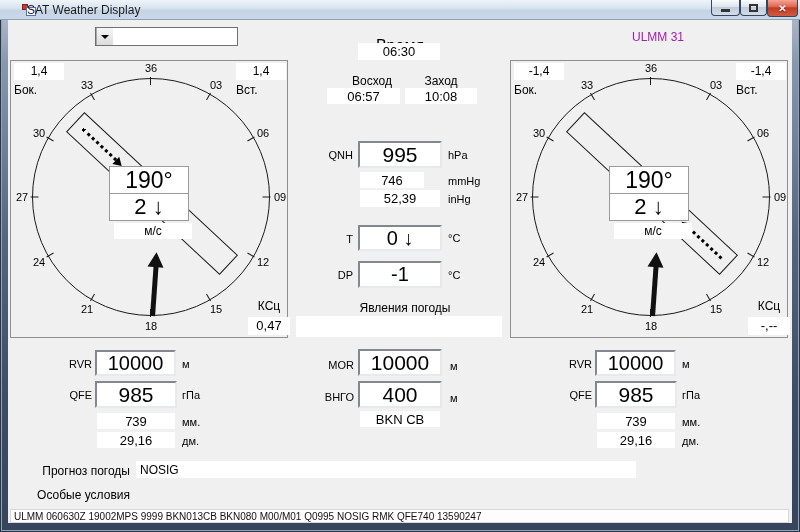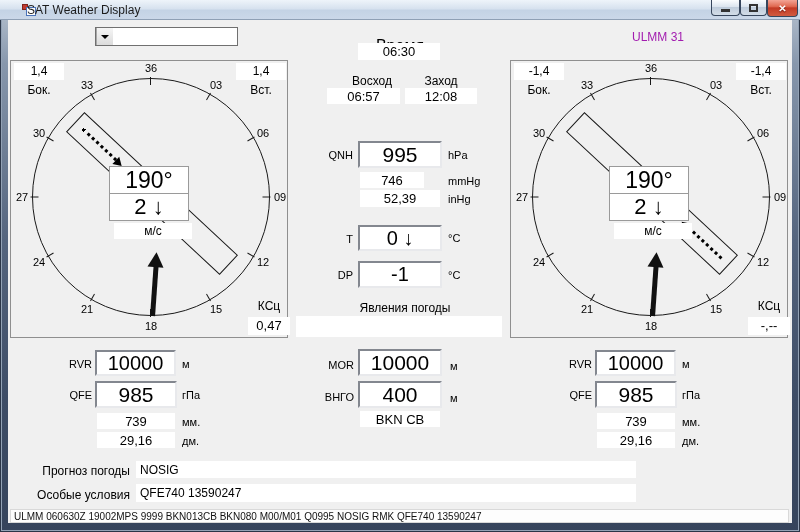--- a/index.html
+++ b/index.html
@@ -39,21 +39,21 @@
   .wbox{position:absolute;background:#fff;text-align:center;font-size:13px;color:#000;display:flex;align-items:center;justify-content:center;}
   .box3d{position:absolute;background:#fff;border:2px solid;border-color:#83878f #e8e9ec #e8e9ec #83878f;
     display:flex;align-items:center;justify-content:center;font-size:21px;color:#000;}
 
   
   .panel{position:absolute;width:278px;height:278px;border:1px solid #8f8f8f;background:#f0f0f0;}
   .circle{position:absolute;left:21px;top:17px;width:238px;height:238px;border:1px solid #1a1a1a;border-radius:50%;}
   .tick{position:absolute;left:139px;top:132px;width:1px;height:8px;background:#1a1a1a;}
   .clabel{position:absolute;width:24px;height:12px;margin-left:-12px;margin-top:-6px;text-align:center;font-size:11px;color:#000;}
   .vbox{position:absolute;width:50px;height:17px;background:#fff;text-align:center;font-size:12px;line-height:17px;}
-  .vlabel{position:absolute;width:50px;text-align:center;font-size:12px;}
+  .vlabel{position:absolute;width:50px;text-align:left;font-size:12px;}
   .runway{position:absolute;left:36px;top:119px;width:210px;height:27px;border:1px solid #1a1a1a;transform:rotate(43deg);}
   .rwy-dots13{position:absolute;left:9px;top:50%;margin-top:-2px;width:46px;border-top:3px dotted #000;}
   .rwy-head-r{position:absolute;left:55px;top:50%;margin-top:-5px;width:0;height:0;border-left:8px solid #000;border-top:5px solid transparent;border-bottom:5px solid transparent;}
   .rwy-dots31{position:absolute;right:9px;top:50%;margin-top:-2px;width:46px;border-top:3px dotted #000;}
   .rwy-head-l{position:absolute;right:55px;top:50%;margin-top:-5px;width:0;height:0;border-right:8px solid #000;border-top:5px solid transparent;border-bottom:5px solid transparent;}
   .wind{position:absolute;left:133px;top:191px;width:16px;height:65px;transform:rotate(4deg);transform-origin:50% 100%;}
   .wind .whead{position:absolute;left:0;top:0;width:0;height:0;border-left:8px solid transparent;border-right:8px solid transparent;border-bottom:15px solid #111;}
   .wind .shaft{position:absolute;left:5.5px;top:14px;width:5px;height:50px;background:#111;}
   .cbox{position:absolute;left:98px;top:105px;width:80px;height:55px;background:#fff;border:1px solid #9a9a9a;}
   .crow1{height:27px;border-bottom:1px solid #9a9a9a;text-align:center;font-size:23px;line-height:26px;}
@@ -190,21 +190,21 @@
       <div class="ubox">м/с</div>
       <div class="ksc-l">КСц</div>
       <div class="ksc-v">-,--</div>
     </div>
 
     <div class="lbl lbl-c" style="left:342px;top:17px;width:100px;font-size:16px;">Время</div>
     <div class="wbox" style="left:350px;top:23px;width:82px;height:17px;">06:30</div>
     <div class="lbl lbl-c" style="left:325px;top:54px;width:78px;font-size:12px;">Восход</div>
     <div class="lbl lbl-c" style="left:394px;top:54px;width:78px;font-size:12px;">Заход</div>
     <div class="wbox" style="left:319px;top:68px;width:73px;height:16px;">06:57</div>
-    <div class="wbox" style="left:397px;top:68px;width:72px;height:16px;">12:08</div>
+    <div class="wbox" style="left:397px;top:68px;width:72px;height:16px;">10:08</div>
 
     <div class="lbl lbl-r" style="left:313px;top:129px;width:32px;">QNH</div>
     <div class="box3d" style="left:350px;top:121px;width:84px;height:27px;">995</div>
     <div class="lbl" style="left:440px;top:129px;">hPa</div>
     <div class="wbox" style="left:352px;top:152px;width:64px;height:16px;">746</div>
     <div class="lbl" style="left:440px;top:155px;">mmHg</div>
     <div class="wbox" style="left:352px;top:170px;width:80px;height:17px;">52,39</div>
     <div class="lbl" style="left:440px;top:173px;">inHg</div>
 
     <div class="lbl lbl-r" style="left:313px;top:213px;width:32px;">T</div>
@@ -245,17 +245,16 @@
     <div class="box3d" style="left:587px;top:361px;width:82px;height:27px;">985</div>
     <div class="lbl" style="left:674px;top:369px;">гПа</div>
     <div class="wbox" style="left:589px;top:393px;width:78px;height:16px;">739</div>
     <div class="lbl" style="left:674px;top:396px;">мм.</div>
     <div class="wbox" style="left:589px;top:412px;width:78px;height:16px;">29,16</div>
     <div class="lbl" style="left:674px;top:415px;">дм.</div>
 
     <div class="lbl lbl-r" style="left:22px;top:444px;width:100px;font-size:12px;">Прогноз погоды</div>
     <div class="field" style="left:128px;top:441px;width:500px;height:17px;">NOSIG</div>
     <div class="lbl lbl-r" style="left:20px;top:468px;width:102px;font-size:12px;">Особые условия</div>
-    <div class="field" style="left:128px;top:464px;width:500px;height:18px;">QFE740 13590247</div>
 
     <div class="statusbar">ULMM 060630Z 19002MPS 9999 BKN013CB BKN080 M00/M01 Q0995 NOSIG RMK QFE740 13590247</div>
   </div>
 </div>
 
 </body></html>

